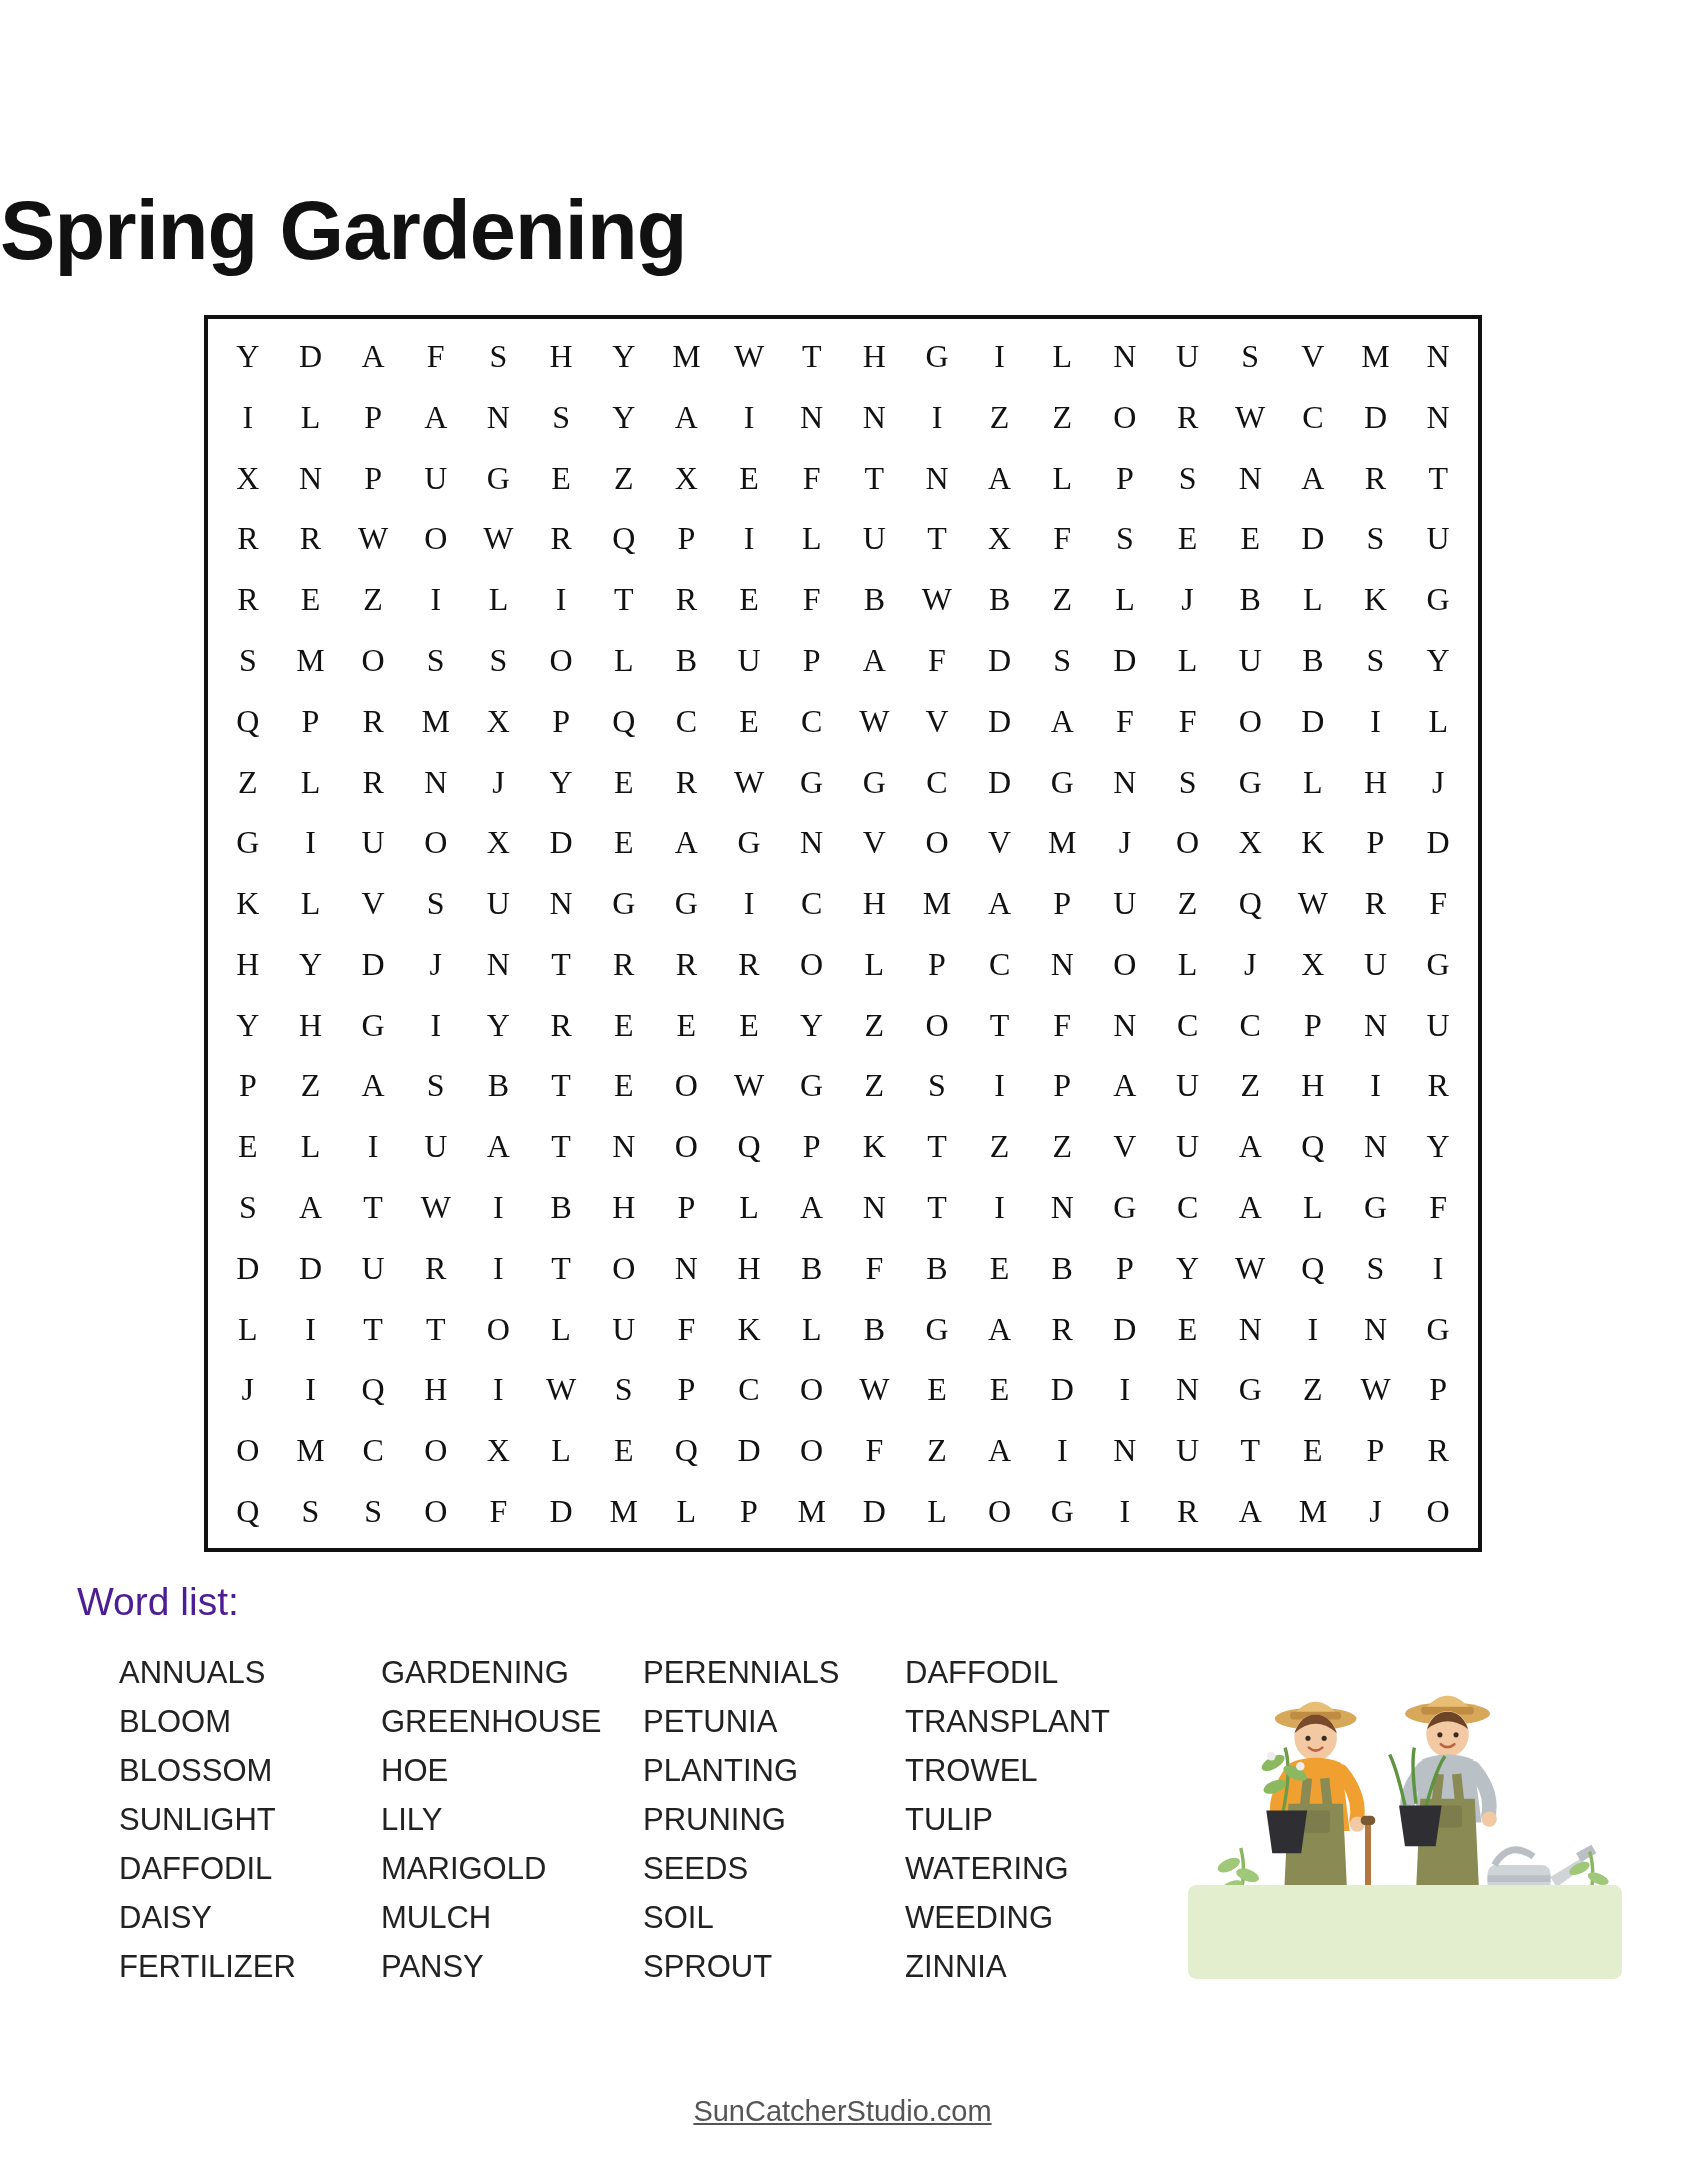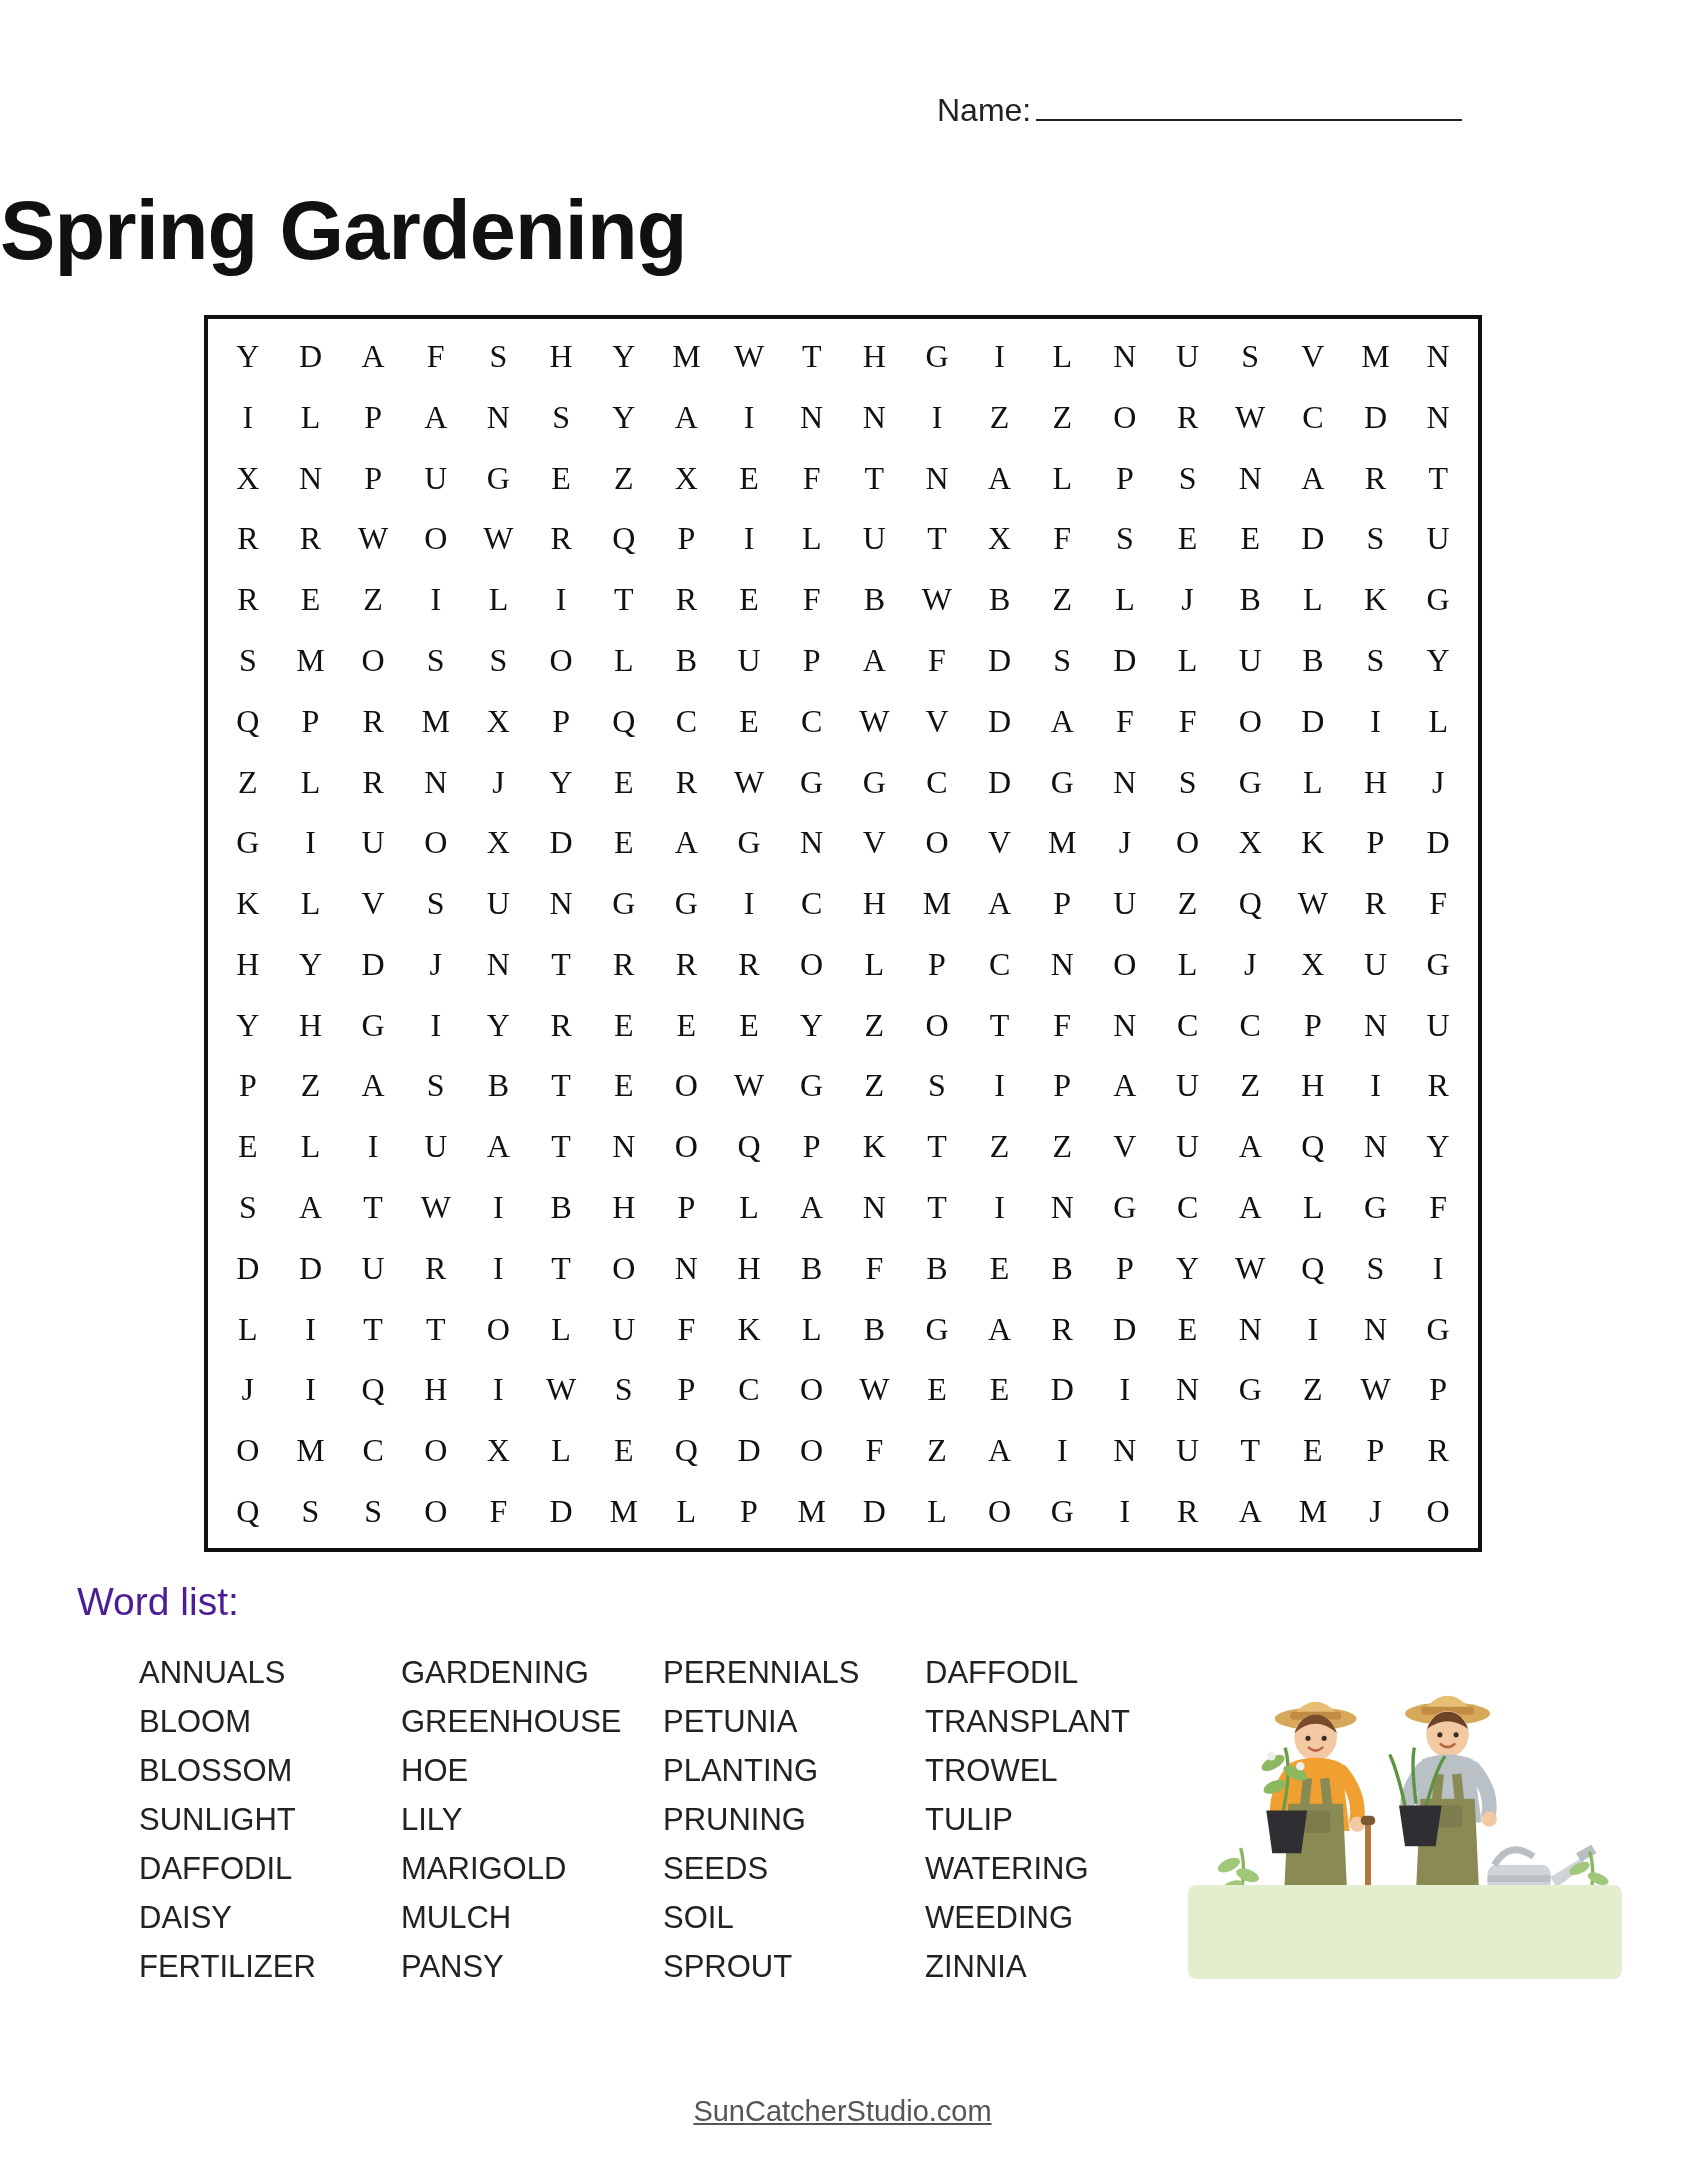--- a/index.html
+++ b/index.html
@@ -104,21 +104,20 @@
   }
   .wordlist {
     position: absolute;
     top: 1648px;
     left: 119px;
     width: 1048px;
     display: grid;
     grid-template-columns: repeat(4, 1fr);
     column-gap: 0px;
     row-gap: 0px;
-    margin-left: 20px;
   }
   .word {
     font-size: 31px;
     color: #222;
     line-height: 49px;
     white-space: nowrap;
   }
 
   
   .illustration {
@@ -147,24 +146,20 @@
     text-align: center;
     font-size: 29px;
     color: #555;
     text-decoration: underline;
   }
 </style>
 </head>
 <body>
 
 <div class="header">
-  <div class="name-wrap">
-    <span class="name-label">Name:</span>
-    <span class="name-line"></span>
-  </div>
 </div>
 
 <div class="puzzle-title">Spring Gardening</div>
 
 <div class="grid-box">
   <div class="grid" id="grid" style="grid-template-columns: repeat(20, 1fr); grid-template-rows: repeat(20, 1fr);">
       <div class="cell">Y</div>
       <div class="cell">D</div>
       <div class="cell">A</div>
       <div class="cell">F</div>

